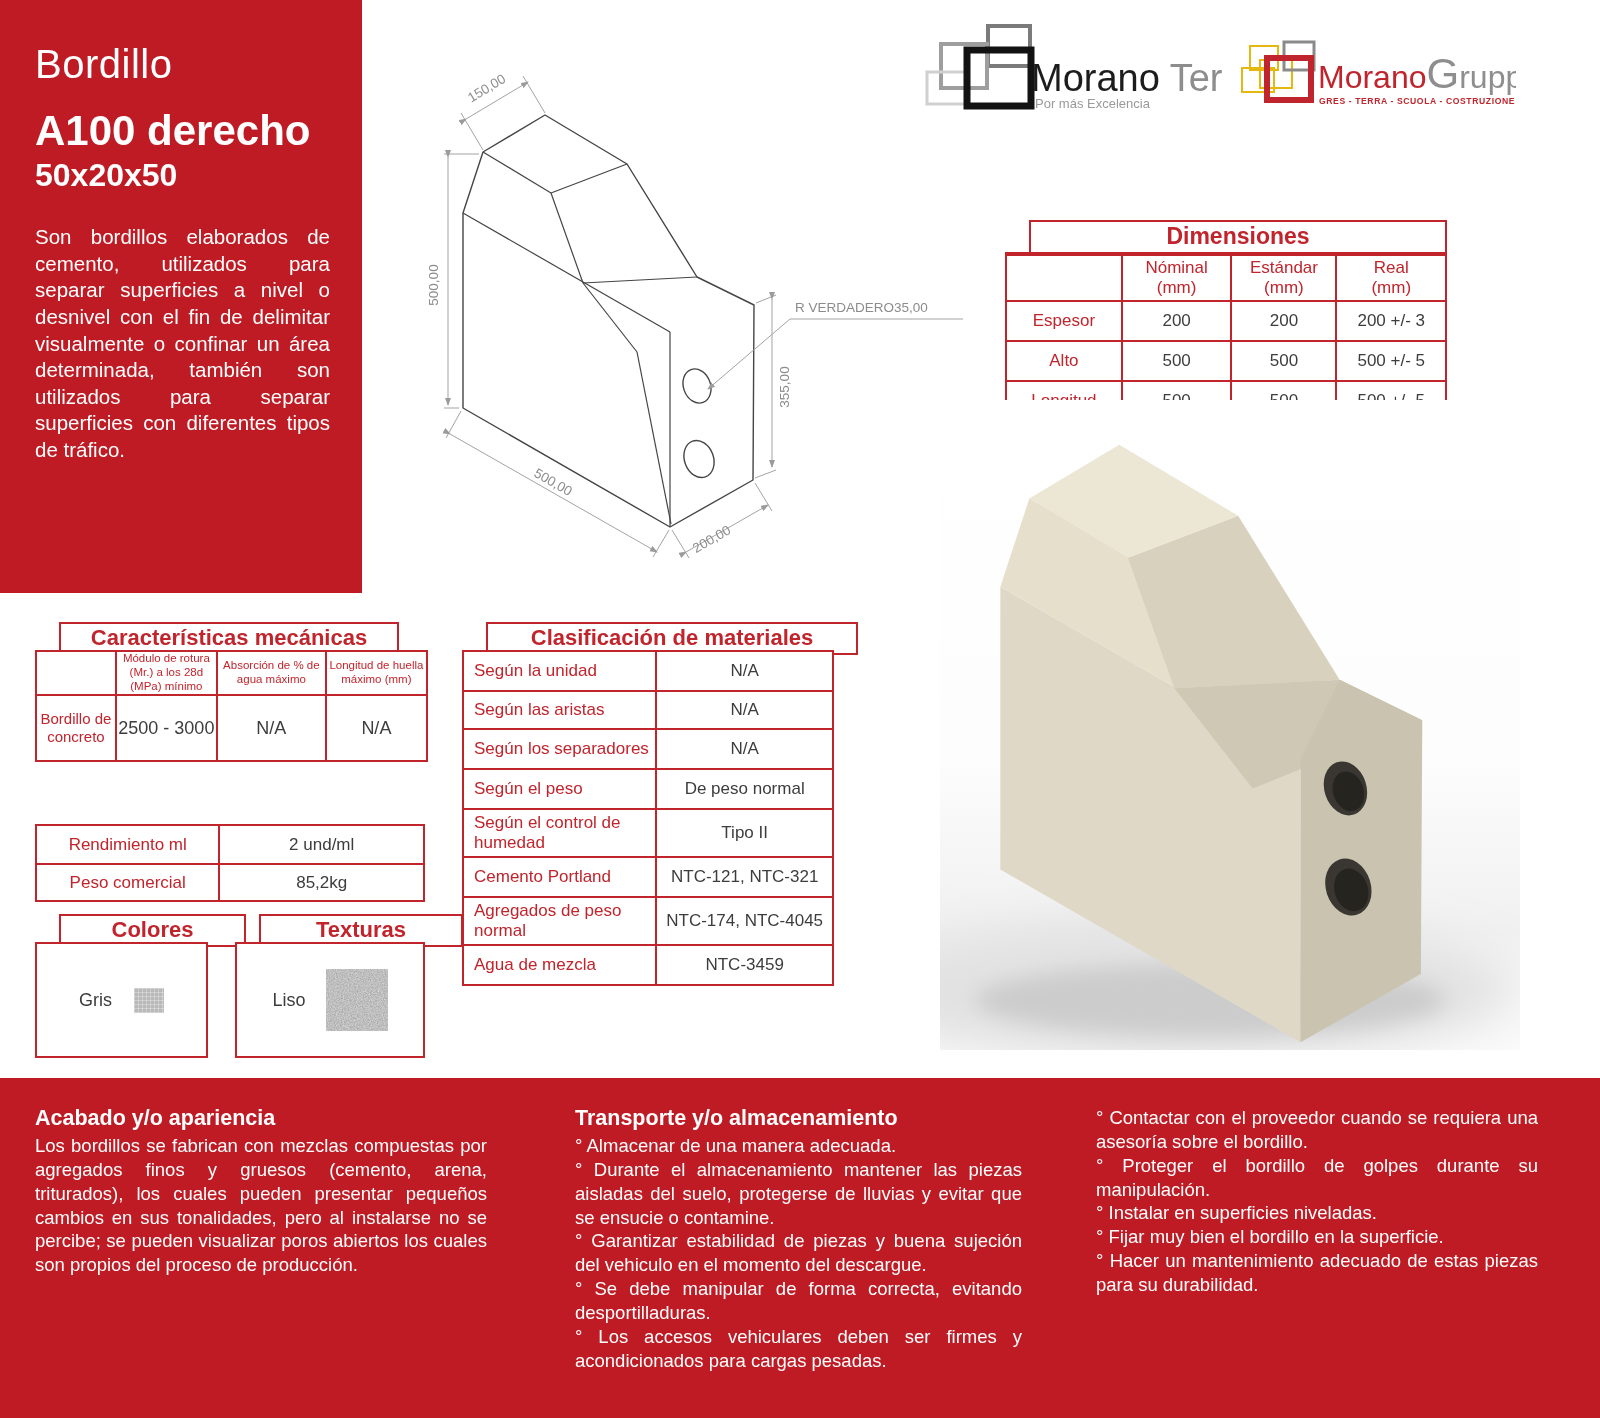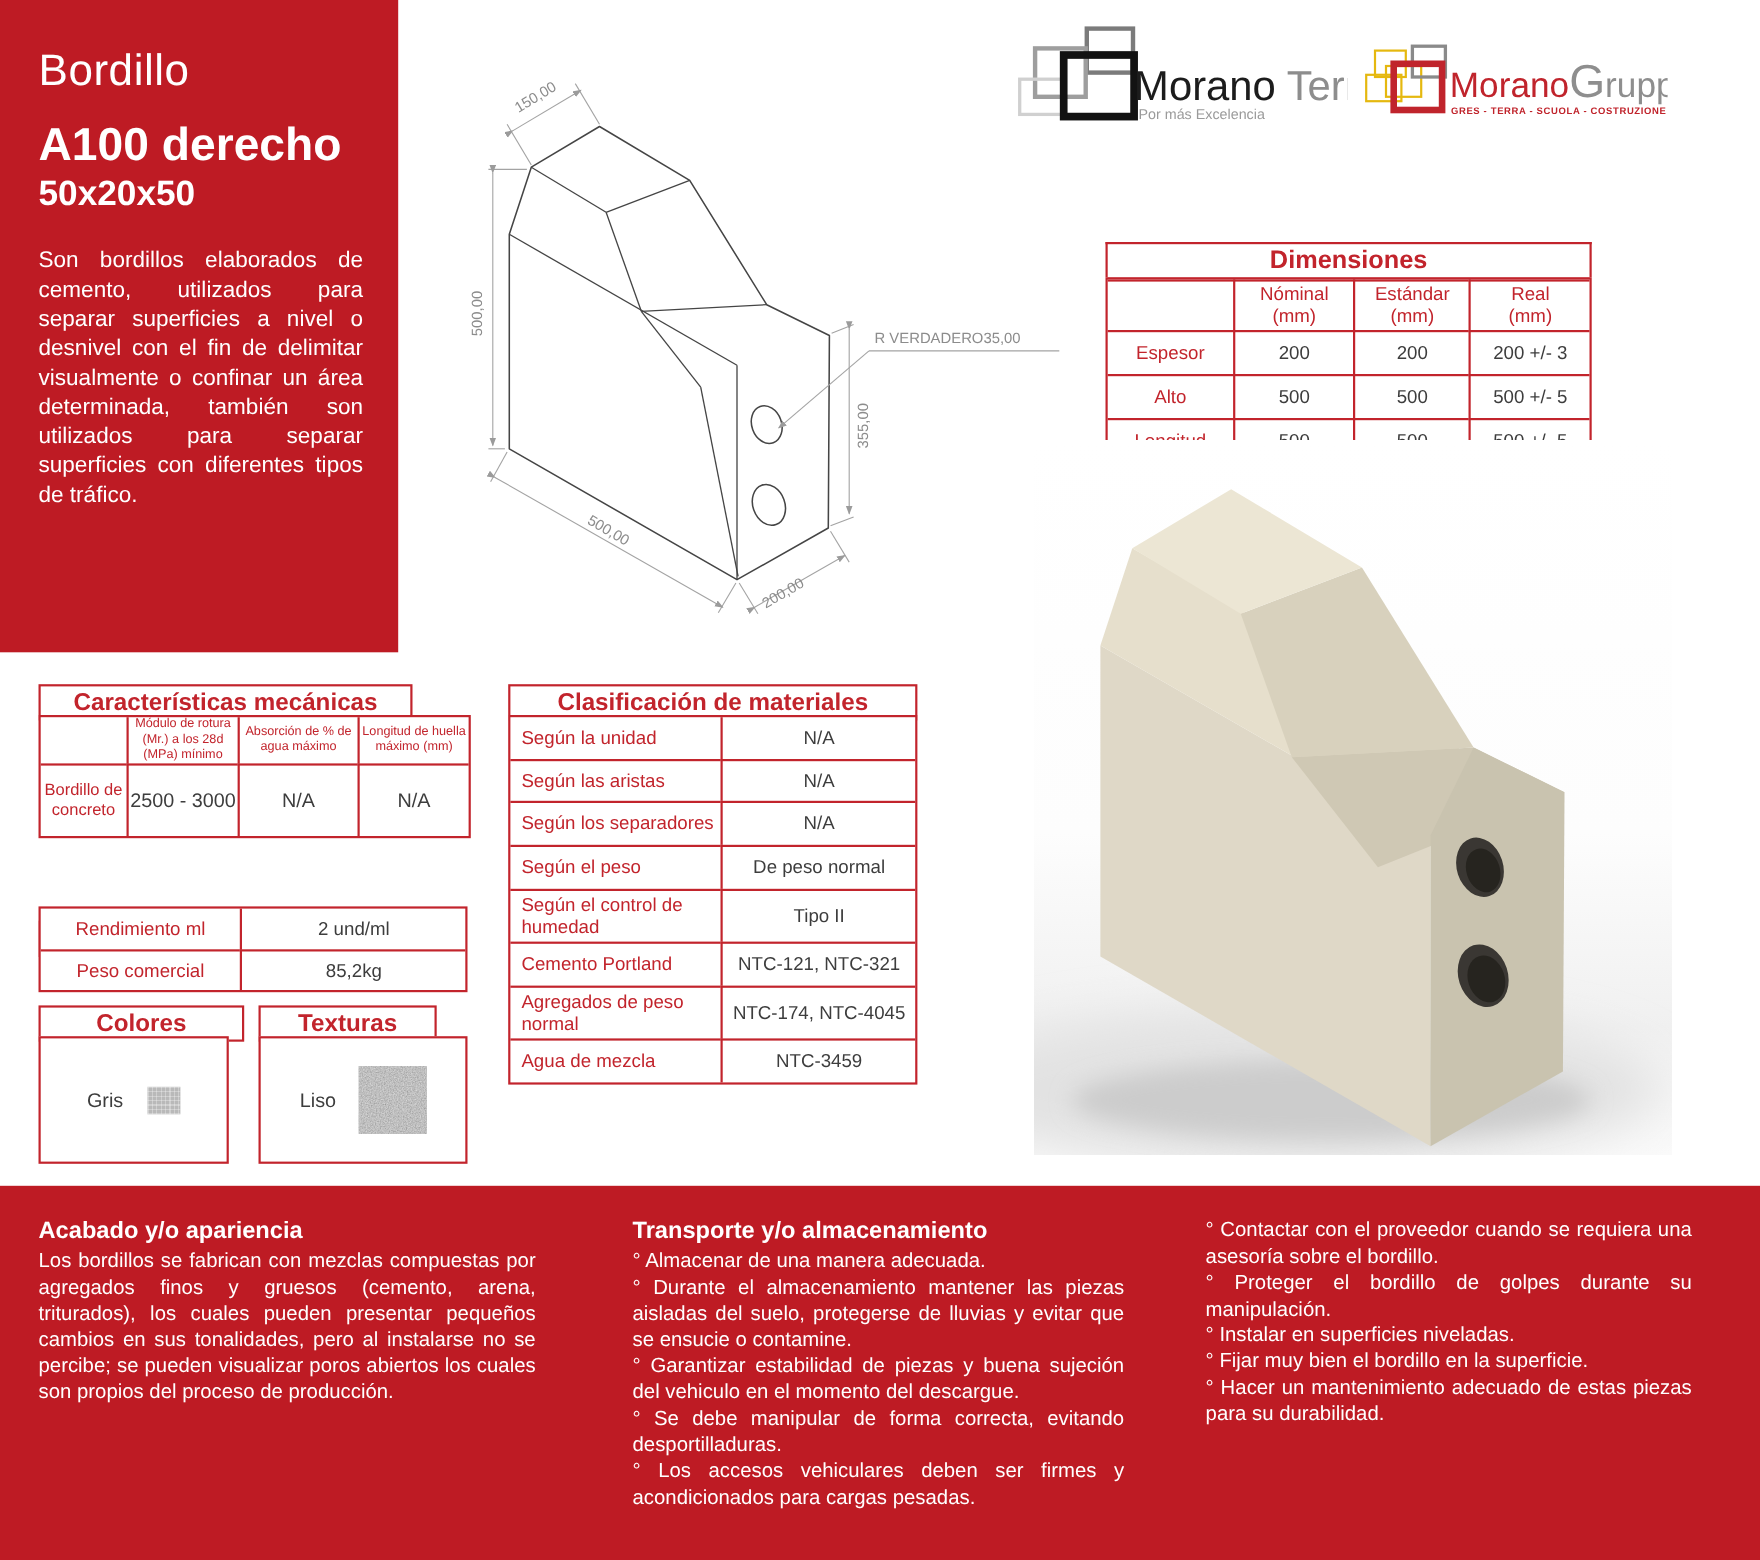--- a/index.html
+++ b/index.html
@@ -17,21 +17,21 @@
     background:var(--red); color:#fff; padding:42px 32px 0 35px;
   }
   .hero-t1 { font-size:40px; font-weight:400; letter-spacing:.5px; }
   .hero-t2 { font-size:42px; font-weight:700; margin-top:20px; }
   .hero-t3 { font-size:32px; font-weight:700; margin-top:2px; }
   .hero-p  { font-size:20.5px; line-height:1.3; text-align:justify; margin-top:30px; }
 
   
   .ttl {
     border:2px solid var(--tred); background:#fff; color:var(--tred);
-    font-weight:700; font-size:22px; text-align:center; padding:1px 0 2px;
+    font-weight:700; font-size:22px; text-align:center; padding:1px 0 2px;margin-left:24px;
   }
   .tbl { border:2px solid var(--tred); background:#fff; display:grid; }
   .tbl > div { border-left:2px solid var(--tred); border-top:2px solid var(--tred);
     display:flex; align-items:center; justify-content:center; text-align:center; }
   .rlab { color:var(--tred); }
   .dval { color:var(--dark); }
 
   
   .dimwrap { position:absolute; left:1005px; top:220px; width:442px; }
   .dim-title { font-size:23px; border:2px solid var(--tred); border-bottom:none; }
@@ -57,21 +57,21 @@
     grid-template-columns:47% 53%; grid-template-rows:37px 37px; }
   .fisgrid > div:nth-child(-n+2) { border-top:none; }
   .fisgrid > div:nth-child(2n+1) { border-left:none; }
   .fisgrid > div { font-size:17px; }
 
   
   .col-title { position:absolute; left:35px; top:914px; width:187px; }
   .col-body  { position:absolute; left:35px; top:942px; width:173px; height:116px;
     border:2px solid var(--tred); background:#fff; display:flex; align-items:center;
     justify-content:center; gap:22px; }
-  .tex-title { position:absolute; left:235px; top:914px; width:162px; }
+  .tex-title { position:absolute; left:235px; top:914px; width:204px; }
   .tex-body  { position:absolute; left:235px; top:942px; width:190px; height:116px;
     border:2px solid var(--tred); background:#fff; display:flex; align-items:center;
     justify-content:center; gap:20px; }
   .swatch-label { font-size:18px; color:var(--dark); }
   .gris-swatch { width:30px; height:25px; background:#b9b9b9;
     background-image:repeating-linear-gradient(0deg, rgba(255,255,255,.3) 0 1px, transparent 1px 4px),
                      repeating-linear-gradient(90deg, rgba(255,255,255,.3) 0 1px, transparent 1px 4px); }
 
   
   .cla-title { position:absolute; left:462px; top:622px; width:372px; }

